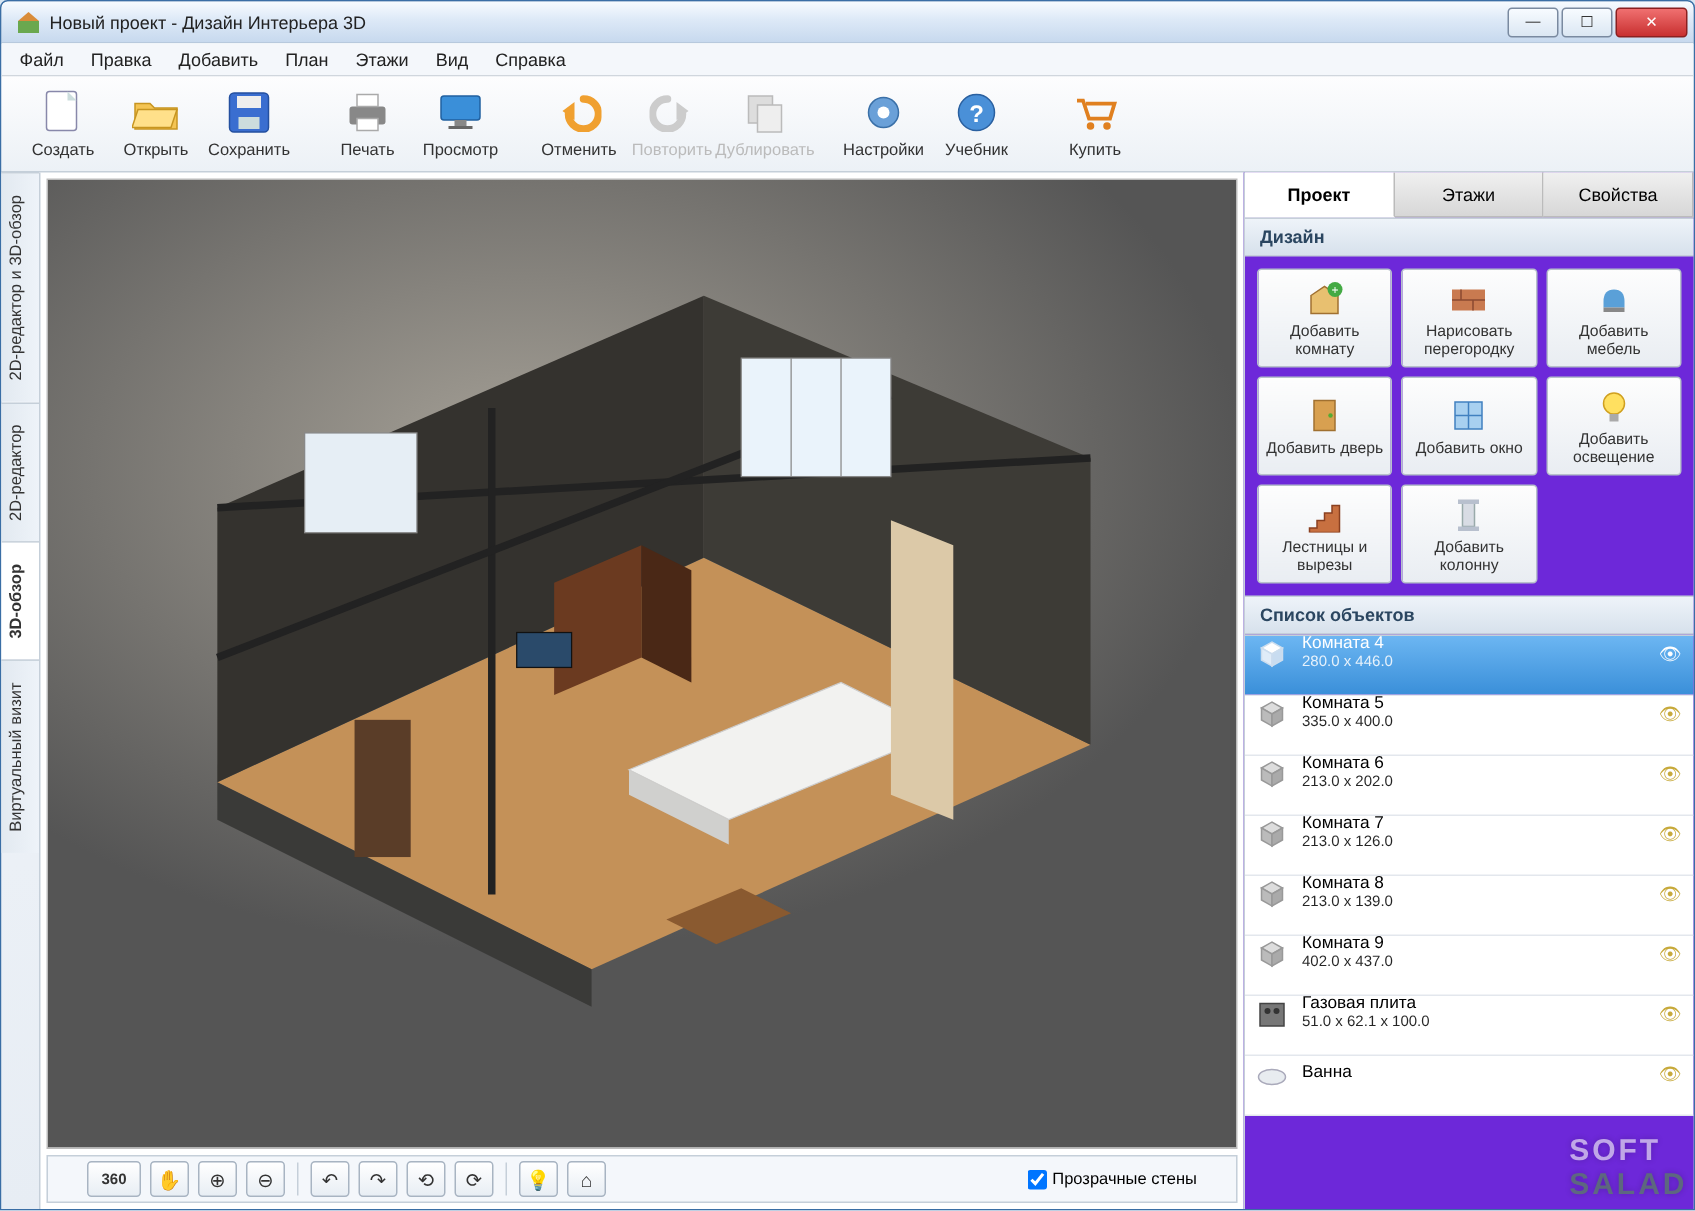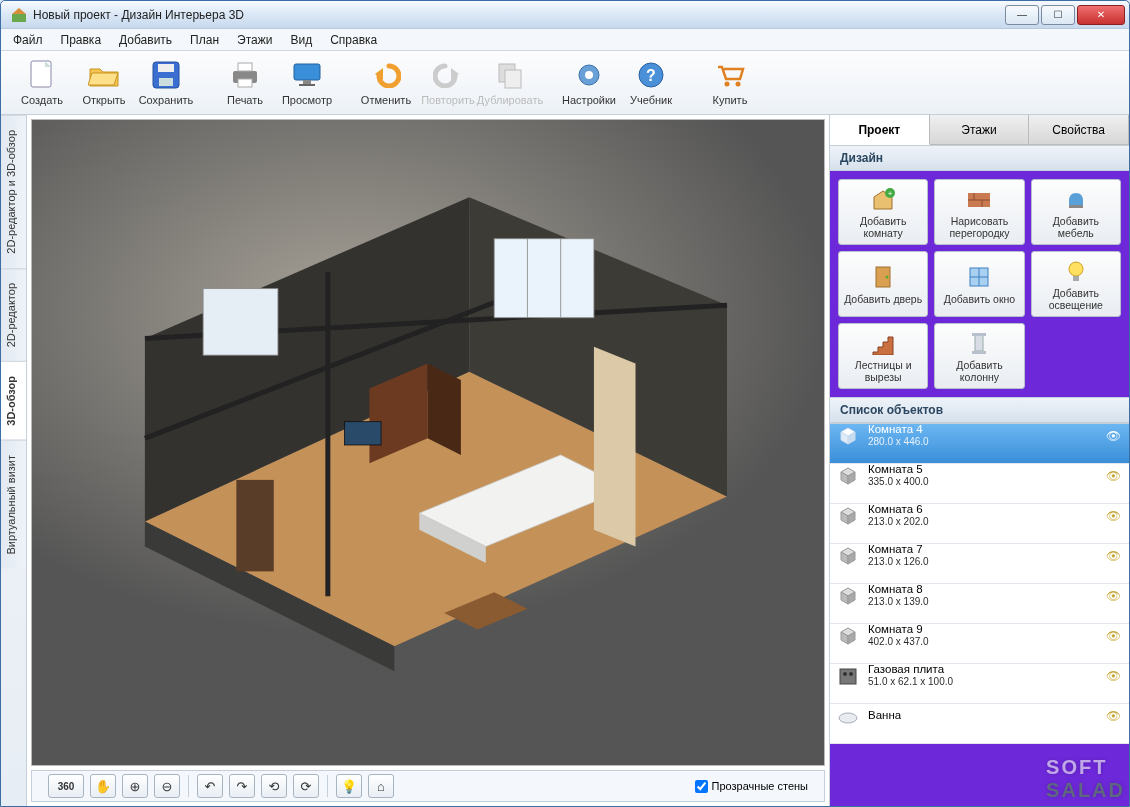--- a/index.html
+++ b/index.html
@@ -19,21 +19,21 @@
 .tb-btn { width: 62px; display:flex; flex-direction:column; align-items:center; justify-content:center; gap:3px; padding:2px 0;border-radius:3px; cursor:pointer;}
 .tb-btn .ic { width:32px; height:32px; display:flex; align-items:center; justify-content:center;}
 .tb-btn .lbl { font-size:11px; color:#333;}
 .tb-btn.disabled .lbl{color:#bbb;}
 .workspace { flex:1; display:flex; min-height:0;}
 .left-tabs { width: 26px; background: linear-gradient(#f3f6fa,#e7edf4); border-right:1px solid #c5cfd9; display:flex; flex-direction:column; }
 .ltab { flex:0 0 auto; writing-mode: vertical-rl; transform: rotate(180deg); padding: 14px 4px; font-size:11px; text-align:center; color:#333; border-bottom:1px solid #c5cfd9; cursor:pointer; background: linear-gradient(90deg,#eef3f9,#e2e9f0);}
 .ltab.active{ background:#fff; font-weight:bold;}
 .center { flex:1; display:flex; flex-direction:column; min-width:0;}
 .viewport { flex:1; background: radial-gradient(600px 400px at 40% 30%, #a7a298, #555 80%); position:relative; border:1px solid #bbb; margin:4px;}
-.bottom-toolbar { height:32px; display:flex; align-items:center; gap:6px; padding: 0 16px; margin: 0 4px 4px 4px; background:#f4f7fb; border:1px solid #c5cfd9;}
+.bottom-toolbar { height:32px; display:flex; align-items:center; gap:6px; padding: 0 26px; margin: 0 4px 4px 4px; background:#f4f7fb; border:1px solid #c5cfd9;}
 .bt-btn{ width:26px; height:24px; border:1px solid #a8b4c2; border-radius:3px; background:linear-gradient(#fff,#e8eef4); display:flex; align-items:center; justify-content:center; font-size:13px; cursor:pointer; color:#333;}
 .bt-sep{width:1px; height:22px; background:#c5cfd9; margin:0 2px;}
 .chk{ margin-left:auto; display:flex; align-items:center; gap:4px; font-size:11px;}
 .right-panel{ width:300px; background:#6d28d9; border-left:1px solid #c5cfd9; display:flex; flex-direction:column;}
 .rp-tabs { height:30px; display:flex; background:linear-gradient(#efefef,#dcdcdc);}
 .rp-tab{ flex:1; display:flex; align-items:center; justify-content:center; font-size:12px; border-right:1px solid #bbb; border-bottom:1px solid #bbb; background:linear-gradient(#f0f0f0,#d7d7d7); cursor:pointer;}
 .rp-tab.active{ background:#fff; border-bottom:1px solid #fff; font-weight:600;}
 .section-header{ height:26px; background: linear-gradient(#eef3f9,#d7e1ec); border-top:1px solid #c5cfd9; border-bottom:1px solid #c5cfd9; display:flex; align-items:center; padding:0 10px; font-size:12px; font-weight:bold; color:#2b4660;}
 .design-grid{ display:grid; grid-template-columns: repeat(3, 1fr); gap:6px; padding:8px;}
 .dg-btn{ height:66px; border:1px solid #b7c0cb; border-radius:3px; background:linear-gradient(#fdfdfd,#e9edf2); display:flex; flex-direction:column; align-items:center; justify-content:center; gap:3px; cursor:pointer; font-size:10.5px; text-align:center; color:#333; padding:4px;}

